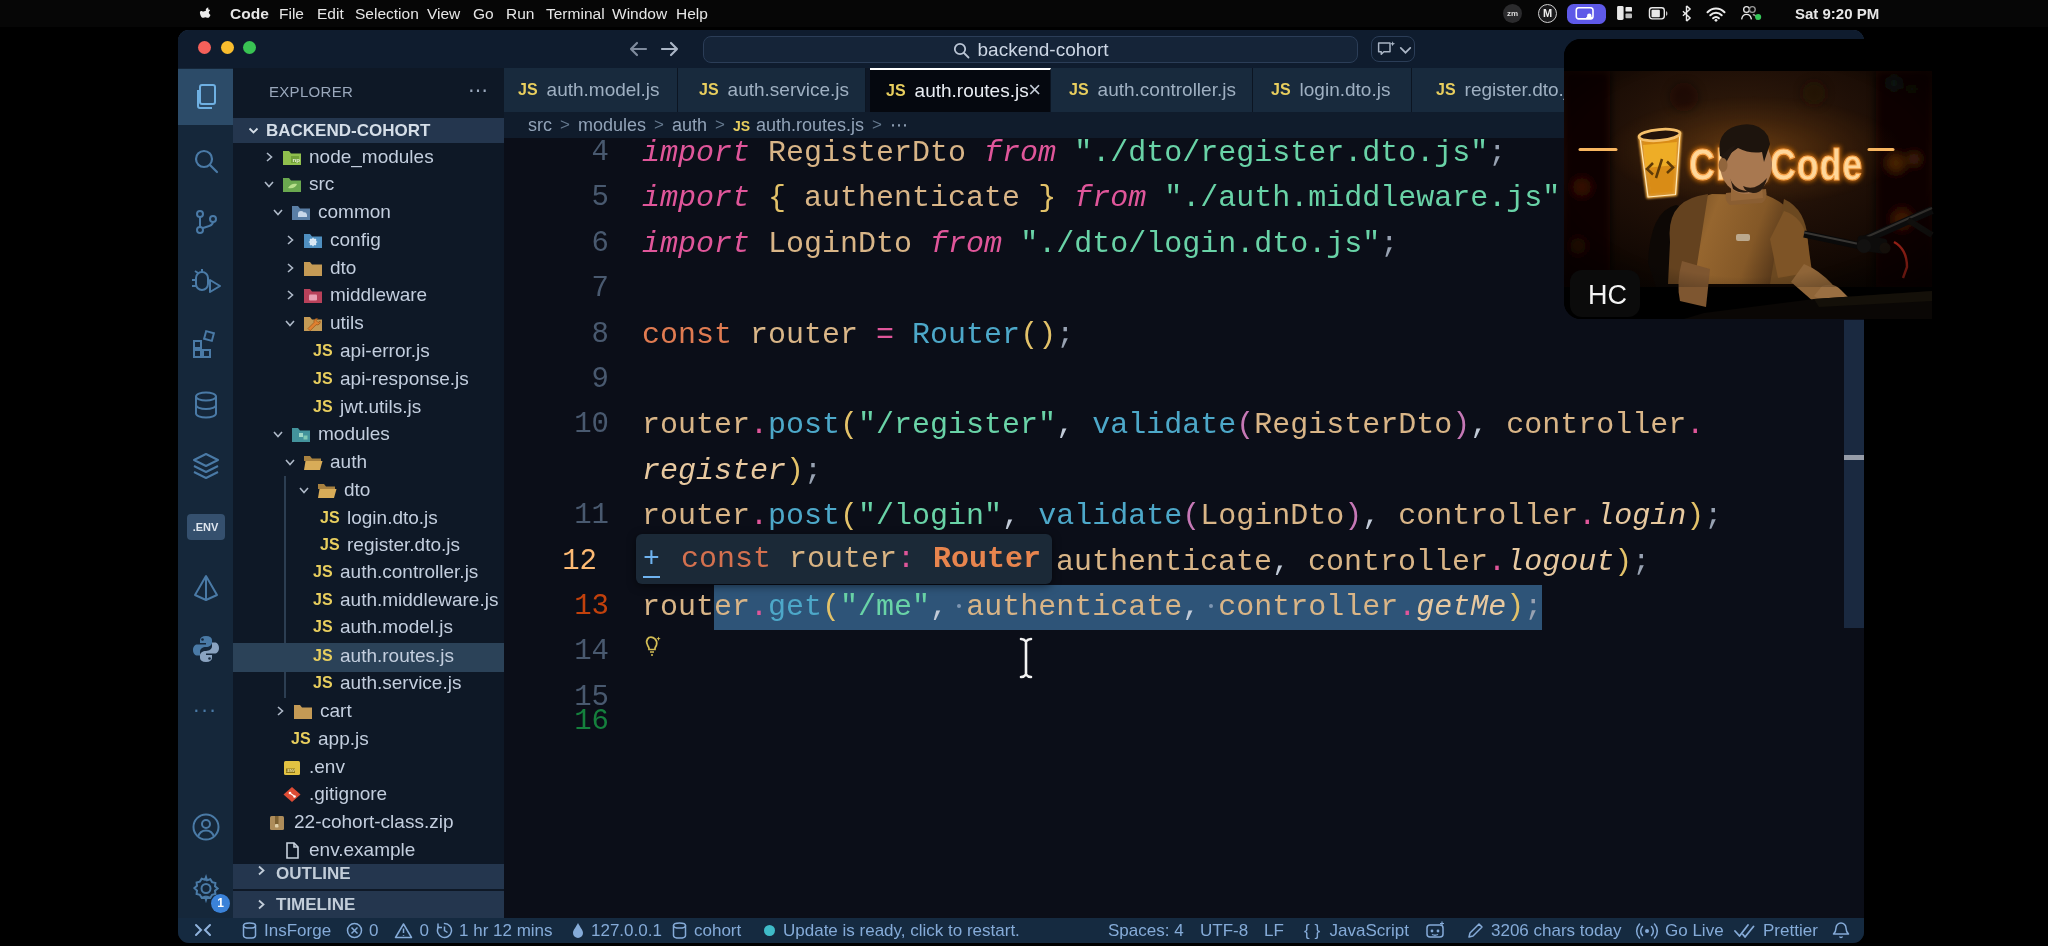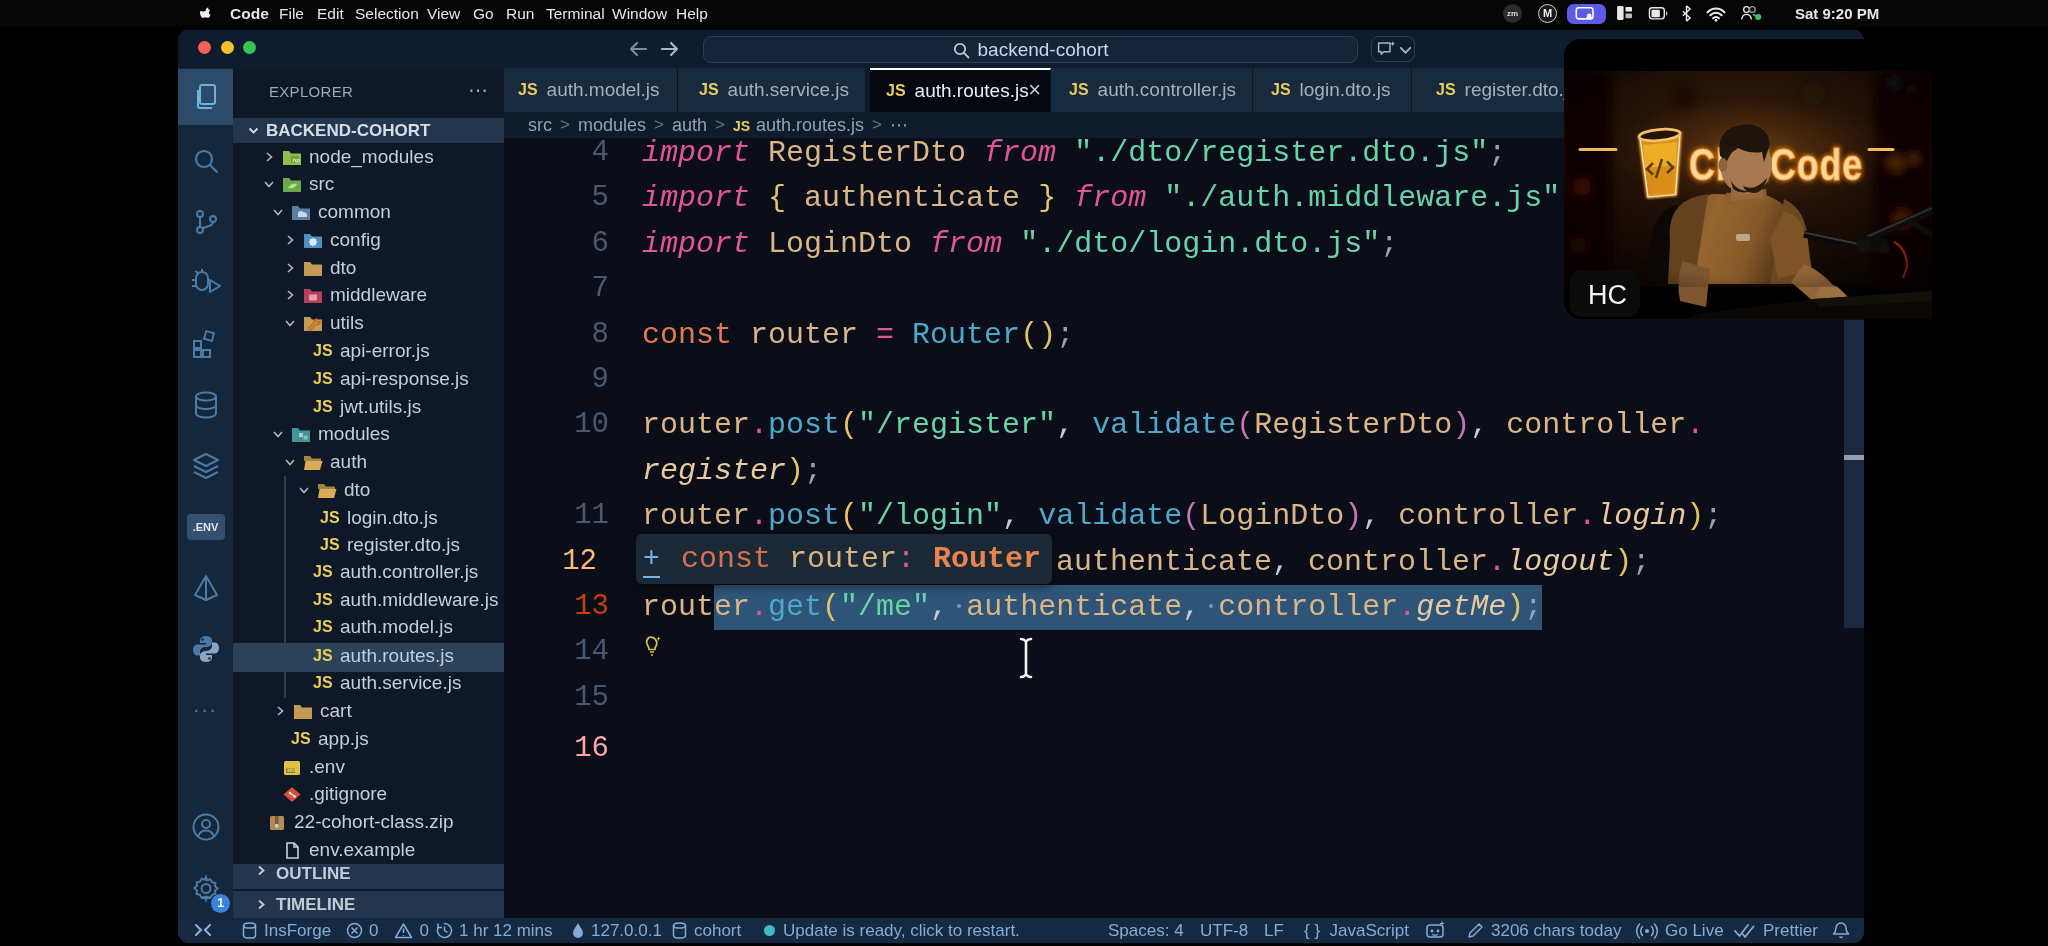--- a/index.html
+++ b/index.html
@@ -486,21 +486,21 @@
 <div class="cl" style="left:138px;top:264.4px"><span class="tn">router</span><span class="pk">.</span><span class="bl">post</span><span class="gd">(</span><span class="mg">"/register"</span><span class="wh">,</span><span> </span><span class="bl">validate</span><span class="oc">(</span><span class="tn">RegisterDto</span><span class="oc">)</span><span class="wh">,</span><span> </span><span class="tn">controller</span><span class="pk">.</span></div>
 <div class="cl" style="left:138px;top:309.8px"><span class="pr it2">register</span><span class="gd">)</span><span class="gy">;</span></div>
 <div class="ln" style="left:35px;top:355.2px;color:#49596f">11</div>
 <div class="cl" style="left:138px;top:355.2px"><span class="tn">router</span><span class="pk">.</span><span class="bl">post</span><span class="gd">(</span><span class="mg">"/login"</span><span class="wh">,</span><span> </span><span class="bl">validate</span><span class="oc">(</span><span class="tn">LoginDto</span><span class="oc">)</span><span class="wh">,</span><span> </span><span class="tn">controller</span><span class="pk">.</span><span class="pr it2">login</span><span class="gd">)</span><span class="gy">;</span></div>
 <div class="ln" style="left:23px;top:400.6px;color:#fdba74">12</div>
 <div class="cl" style="left:552px;top:400.6px"><span class="tn">authenticate</span><span class="wh">,</span><span> </span><span class="tn">controller</span><span class="pk">.</span><span class="pr it2">logout</span><span class="gd">)</span><span class="gy">;</span></div>
 <div class="ln" style="left:35px;top:446px;color:#c2410c">13</div>
 <div class="cl" style="left:138px;top:446px"><span class="tn">router</span><span class="pk">.</span><span class="bl">get</span><span class="gd">(</span><span class="mg">"/me"</span><span class="wh">,</span><span> </span><span class="tn">authenticate</span><span class="wh">,</span><span> </span><span class="tn">controller</span><span class="pk">.</span><span class="pr it2">getMe</span><span class="gd">)</span><span class="gy">;</span></div>
 <div class="ln" style="left:35px;top:491.4px;color:#49596f">14</div>
 <div class="ln" style="left:35px;top:536.8px;color:#49596f">15</div>
-<div class="ln" style="left:35px;top:588px;color:#fca5a5">16</div>
+<div class="ln" style="left:35px;top:561px;color:#15803d">16</div>
   <style>.it2{font-style:italic}</style>
 
   <div class="abs" style="left:132px;top:396px;width:416px;height:50px;background:#1b2937;border-radius:6px;box-shadow:0 2px 8px rgba(0,0,0,.5)"></div>
   <div class="abs" style="left:139px;top:402px;color:#6fb3f0;font-size:28px;font-family:'Liberation Mono',monospace;border-bottom:2px solid #6fb3f0;height:38px;line-height:38px">+</div>
   <div class="abs" style="left:177px;top:398px;height:46px;line-height:46px;font-size:30px;font-family:'Liberation Mono',monospace;white-space:pre"><span style="color:#d4714f">const</span> <span style="color:#d9b483">router</span><span style="color:#e0569a">:</span> <span style="color:#e8854e;font-weight:bold">Router</span></div>
 
   <svg class="abs" style="left:137px;top:497px" width="22" height="24" viewBox="0 0 22 24">
         <path d="M8 2.5a6 6 0 0 1 7.5 7.4c-.4 1.4-1.5 2.3-1.5 3.6v1H8v-1c0-1.3-1.1-2.2-1.5-3.6A6 6 0 0 1 8 2.5z" fill="none" stroke="#d3bd55" stroke-width="1.7"></path>
         <path d="M9 17h4M10 20h2" stroke="#d3bd55" stroke-width="1.7"></path>
         <path d="M17.5 1.5l.6 1.6 1.6.6-1.6.6-.6 1.6-.6-1.6-1.6-.6 1.6-.6z" fill="#d3bd55"></path>

